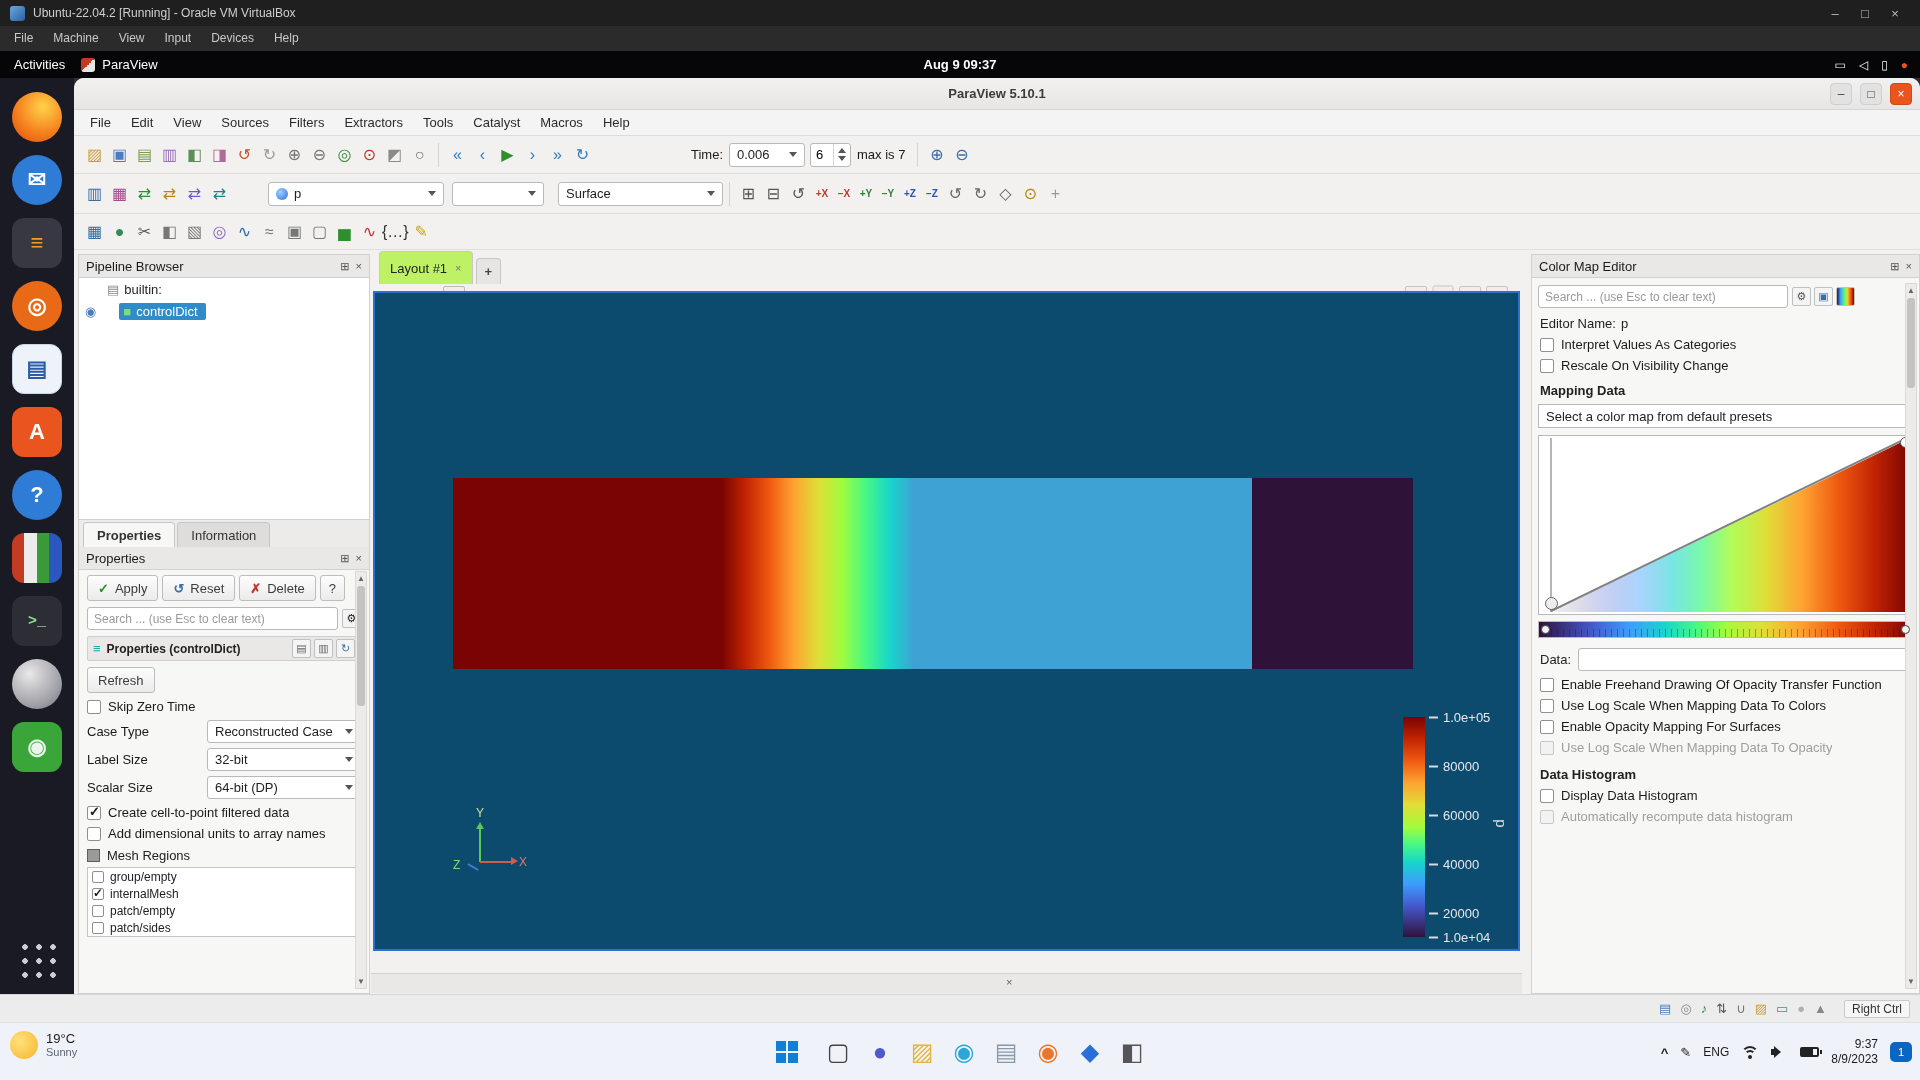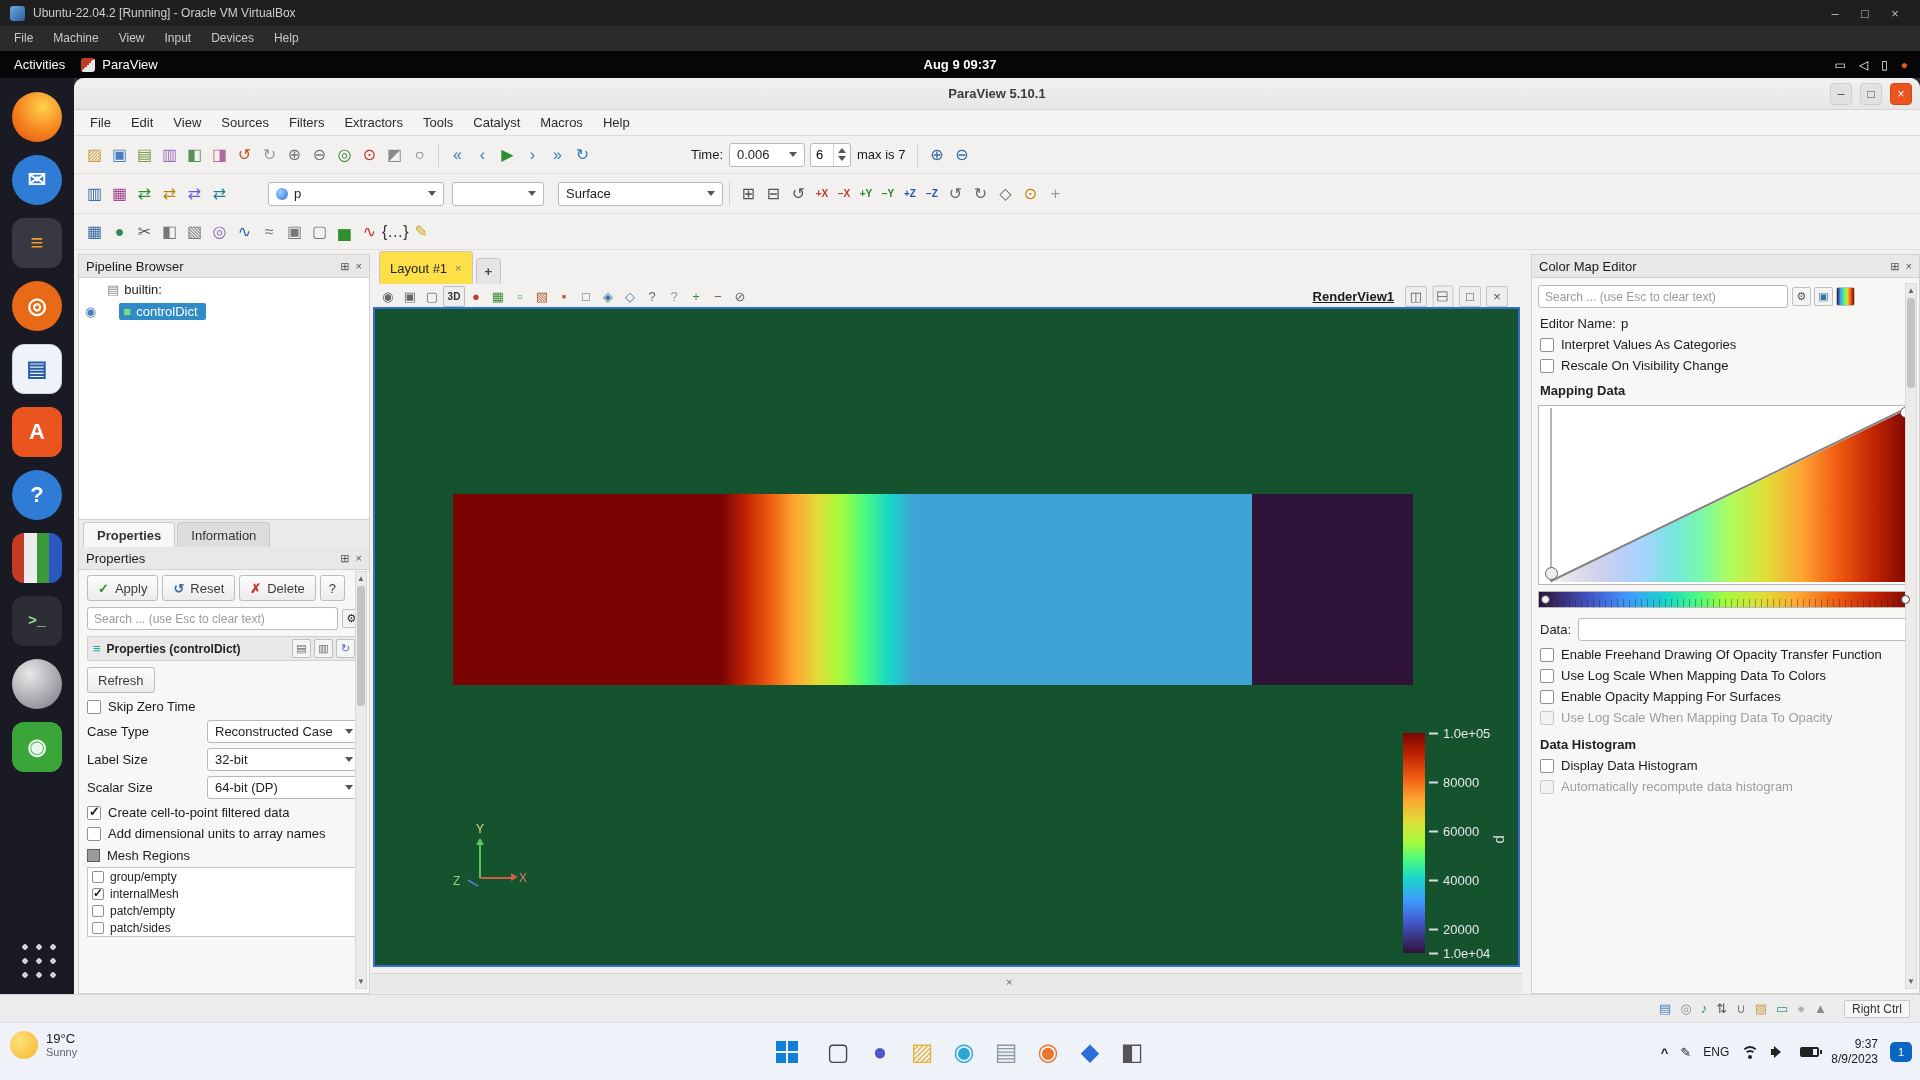--- a/index.html
+++ b/index.html
@@ -91,31 +91,31 @@
 .mlist{background:#fff;border:1px solid #c5c4c3;margin:0 8px}
 .mrow{display:flex;align-items:center;gap:6px;height:17px;padding-left:4px;font-size:12px}
 .mrow .cb{width:12px;height:12px}
 .mrow.checked .cb::after{content:"✓";position:absolute;left:0;top:-3px;font-size:12px;color:#1a1a1a;font-weight:bold}
 .vscroll{position:absolute;background:#ecebea;border:1px solid #dad9d8}
 .vthumb{position:absolute;left:1px;right:1px;background:#c4c3c2;border-radius:3px}
 .sarr{position:absolute;left:0;right:0;text-align:center;font-size:8px;color:#666}
 
 
 .tabbar{position:absolute;left:0;top:3px;height:27px;display:flex;align-items:flex-end;gap:3px;padding-left:8px}
-.vtab{height:26px;background:#fde047;border:1px solid #c8c7c6;border-bottom:none;border-radius:4px 4px 0 0;display:flex;align-items:center;gap:8px;padding:16px 10px;font-size:13px}
+.vtab{height:26px;background:#bef264;border:1px solid #c8c7c6;border-bottom:none;border-radius:4px 4px 0 0;display:flex;align-items:center;gap:8px;padding:16px 10px;font-size:13px}
 .vtab .tx{color:#777;font-size:11px}
 .vtab.add{padding:0 8px;background:#e6e5e4;color:#444;font-weight:bold}
 .viewbar{position:absolute;left:0;top:30px;width:100%;height:25px;display:flex;align-items:center;padding:0 6px;gap:1px}
 .vbi{min-width:22px;height:21px;display:flex;align-items:center;justify-content:center;font-size:13px;border-radius:2px;color:#555}
 .vbi.chip{font-size:10px;font-weight:bold;border:1px solid #bbb;background:#eee}
 .rvname{margin-left:auto;font-size:13px;font-weight:bold;text-decoration:underline;color:#1a1a1a;padding-right:10px}
 .vctl{display:flex;gap:5px;padding-right:8px}
 .vctl .vbi{border:1px solid #c6c5c4;background:#efeeed;width:22px}
 .rot90{transform:rotate(90deg)}
-.viewport{position:absolute;left:2px;top:53px;width:1147px;height:660px;background:#14532d;border:2px solid #2e6fd0}
+.viewport{position:absolute;left:2px;top:37px;width:1147px;height:660px;background:#0c4a6e;border:2px solid #2e6fd0}
 .cfd{position:absolute;left:78px;top:185px;width:960px;height:191px;background:linear-gradient(90deg,#7a0403 0%,#7a0403 28%,#c22402 30.5%,#ef5a11 33%,#fea331 35.5%,#e1dd37 38%,#a2fc3c 40.5%,#46f884 43%,#18d6cb 45.5%,#3ea2d4 48%,#3ea2d4 83.2%,#2e1237 83.2%,#2e1237 100%)}
 .legbar{position:absolute;left:1028px;top:424px;width:22px;height:220px;background:linear-gradient(180deg,#7a0403,#c22402 10%,#ef5a11 20%,#fea331 30%,#e1dd37 40%,#a2fc3c 50%,#46f884 58%,#18d6cb 66%,#3e9bfe 76%,#4458cb 86%,#30123b 100%)}
 .ltick{position:absolute;left:1054px;transform:translateY(-50%);display:flex;align-items:center;gap:5px;color:#e8e8ec;font-size:13px}
 .ltick::before{content:"";width:9px;height:2px;background:#d9d9de}
 .ltick:nth-child(1){top:424px}.ltick:nth-child(2){top:473px}.ltick:nth-child(3){top:522px}
 .ltick:nth-child(4){top:571px}.ltick:nth-child(5){top:620px}.ltick:nth-child(6){top:644px}
 .legtitle{position:absolute;left:1122px;top:522px;color:#dfe3ea;font-size:15px;transform:rotate(90deg)}
 .axes{position:absolute;left:78px;top:525px;width:64px;height:60px}
 .ax-y{position:absolute;left:26px;top:10px;width:2px;height:34px;background:#57c957}
 .ax-yh{position:absolute;left:23px;top:4px;width:0;height:0;border-left:4px solid transparent;border-right:4px solid transparent;border-bottom:7px solid #57c957}
@@ -611,20 +611,23 @@
       <label class="cbrow">
           <span class="cb"></span>
           <span class="trunc" style="max-width:330px">Interpret Values As Categories</span>
         </label>
           <label class="cbrow">
           <span class="cb"></span>
           <span class="trunc" style="max-width:330px">Rescale On Visibility Change</span>
         </label>
         </div>
       <div class="cmetitle">Mapping Data</div>
+      <div class="presetbox">
+        <span class="trunc">Select a color map from default presets</span>
+      </div>
       <div class="tfbox">
         <div class="tfgrad"></div>
         <div class="tffade"></div>
         <div class="tfvline"></div>
         <div class="tfline"></div>
         <span class="tfknob1"></span>
         <span class="tfknob2"></span>
       </div>
       <div class="cstrip">
         <i style="left:2px"></i>

